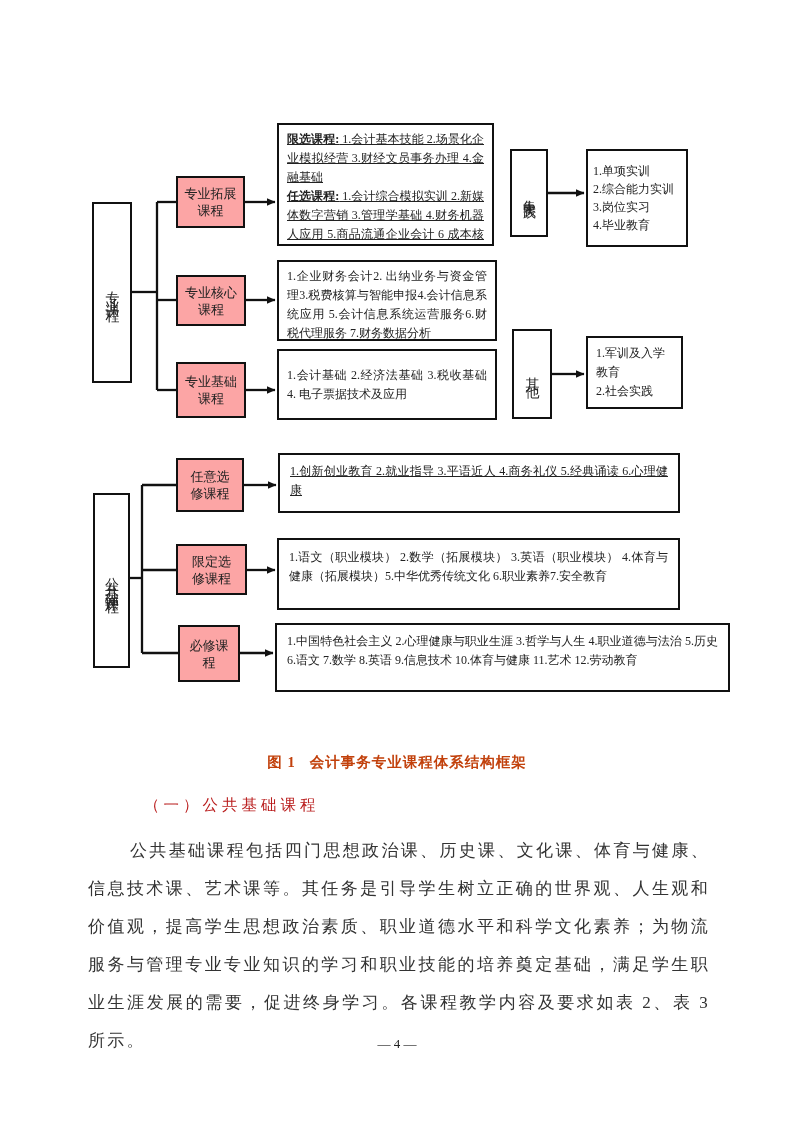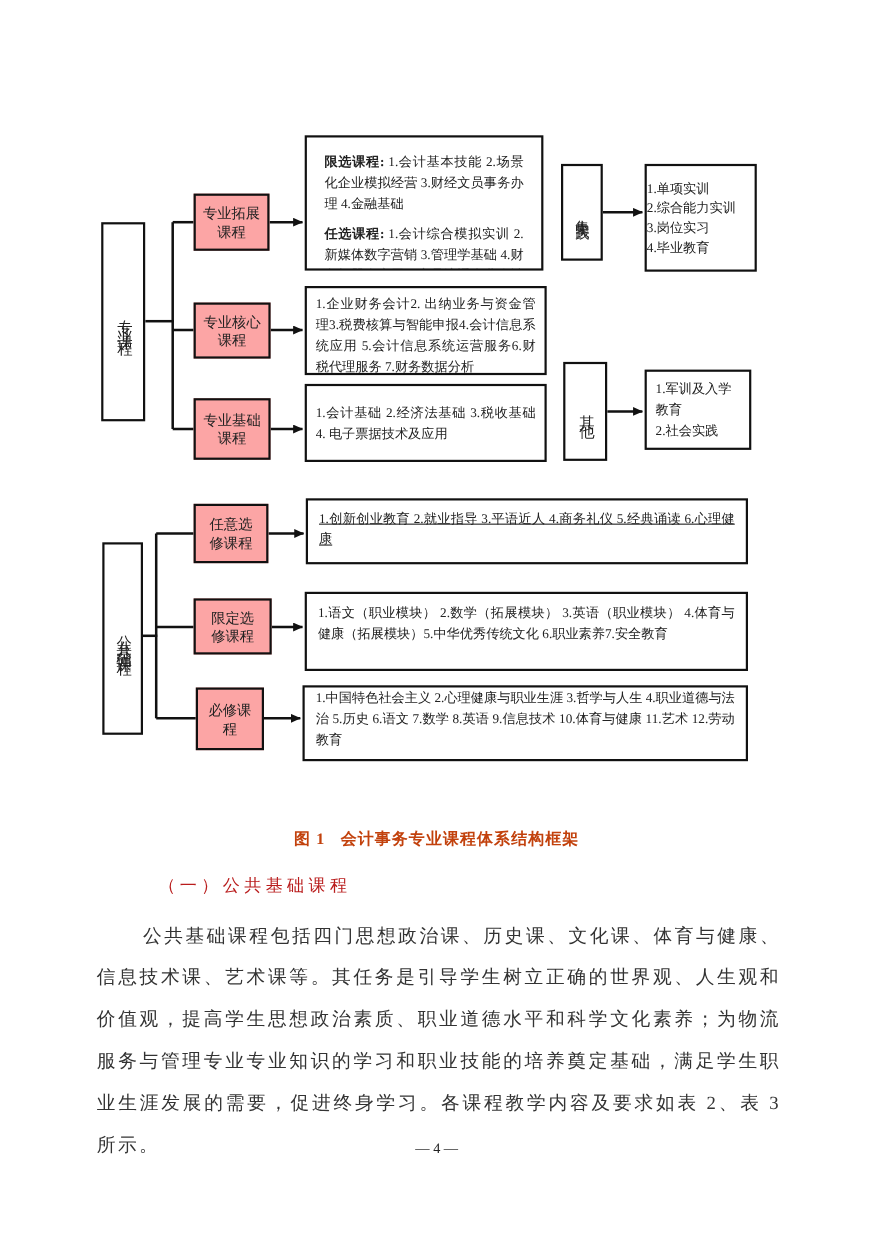--- a/index.html
+++ b/index.html
@@ -15,21 +15,21 @@
   }
   .lbox{
     position:absolute;border:2px solid #111;display:flex;align-items:center;justify-content:center;
     text-align:center;font-size:13px;line-height:17px;white-space:pre-line;background:#fca5a5;
     box-sizing:border-box;color:#222;
   }
   .cbox{
     position:absolute;border:2px solid #111;font-size:12px;line-height:19px;background:#fff;
     box-sizing:border-box;padding:5px 8px;overflow:hidden;color:#222;text-align:justify;
   }
-  .cbox p{margin:8px;}
+  .cbox p{margin:0;text-decoration:underline;}
   .cbox b{font-weight:bold;}
   .pre{white-space:pre-wrap;}
   .vcenter{display:flex;flex-direction:column;justify-content:center;}
   svg.connectors{position:absolute;left:0;top:0;pointer-events:none;}
   svg.connectors line{stroke:#111;stroke-width:2.3;}
   
   .caption{position:absolute;left:0;top:753px;width:794px;text-align:center;
     font-weight:bold;font-size:14.5px;letter-spacing:1px;color:#c2410c;}
   .caption .cap-prefix{margin-right:14px;}
   .sec-heading{position:absolute;left:144px;top:795px;font-size:15.5px;letter-spacing:4px;color:#b91c1c;}
@@ -87,21 +87,21 @@
 
   <div class="cbox" style="left:277px;top:260px;width:220px;height:81px;">1.企业财务会计2. 出纳业务与资金管理3.税费核算与智能申报4.会计信息系统应用 5.会计信息系统运营服务6.财税代理服务 7.财务数据分析</div>
 
   <div class="lbox" style="left:176px;top:362px;width:70px;height:56px;">专业基础
 课程</div>
 
   <div class="cbox vcenter" style="left:277px;top:349px;width:220px;height:71px;">1.会计基础 2.经济法基础 3.税收基础 4. 电子票据技术及应用</div>
 
   <div class="vbox" style="left:510px;top:149px;width:38px;height:88px;letter-spacing:2px;font-size:13px;">集中实践</div>
 
-  <div class="cbox pre vcenter" style="left:586px;top:149px;width:102px;height:98px;line-height:18px;padding:4px 9px 4px 0;text-align:left;">1.单项实训
+  <div class="cbox pre vcenter" style="left:586px;top:149px;width:102px;height:98px;line-height:18px;padding:4px 9px 4px 5px;text-align:left;">1.单项实训
 2.综合能力实训
 3.岗位实习
 4.毕业教育</div>
 
   <div class="vbox" style="left:512px;top:329px;width:40px;height:90px;letter-spacing:8px;">其他</div>
 
   <div class="cbox pre vcenter" style="left:586px;top:336px;width:97px;height:73px;padding:4px 8px;text-align:left;">1.军训及入学教育
 2.社会实践</div>
 
   <div class="vbox" style="left:93px;top:493px;width:37px;height:175px;letter-spacing:5px;">公共基础课程</div>
@@ -112,21 +112,21 @@
   <div class="cbox" style="left:278px;top:453px;width:402px;height:60px;padding:7px 10px;text-decoration:underline;">1.创新创业教育 2.就业指导 3.平语近人 4.商务礼仪 5.经典诵读 6.心理健康</div>
 
   <div class="lbox" style="left:176px;top:544px;width:71px;height:51px;">限定选
 修课程</div>
 
   <div class="cbox" style="left:277px;top:538px;width:403px;height:72px;padding:8px 10px;">1.语文（职业模块） 2.数学（拓展模块） 3.英语（职业模块） 4.体育与健康（拓展模块）5.中华优秀传统文化 6.职业素养7.安全教育</div>
 
   <div class="lbox" style="left:178px;top:625px;width:62px;height:57px;">必修课
 程</div>
 
-  <div class="cbox" style="left:275px;top:623px;width:405px;height:69px;padding:0 10px;">1.中国特色社会主义 2.心理健康与职业生涯 3.哲学与人生 4.职业道德与法治 5.历史 6.语文 7.数学 8.英语 9.信息技术 10.体育与健康 11.艺术 12.劳动教育</div>
+  <div class="cbox" style="left:275px;top:623px;width:455px;height:69px;padding:7px 10px;">1.中国特色社会主义 2.心理健康与职业生涯 3.哲学与人生 4.职业道德与法治 5.历史 6.语文 7.数学 8.英语 9.信息技术 10.体育与健康 11.艺术 12.劳动教育</div>
 
   <div class="caption">
     <span class="cap-prefix">图 1</span><span>会计事务专业课程体系结构框架</span>
   </div>
 
   <div class="sec-heading">（一）公共基础课程</div>
 
   <div class="body-par">公共基础课程包括四门思想政治课、历史课、文化课、体育与健康、信息技术课、艺术课等。其任务是引导学生树立正确的世界观、人生观和价值观，提高学生思想政治素质、职业道德水平和科学文化素养；为物流服务与管理专业专业知识的学习和职业技能的培养奠定基础，满足学生职业生涯发展的需要，促进终身学习。各课程教学内容及要求如表 2、表 3 所示。</div>
 
   <div class="page-num">— 4 —</div>

